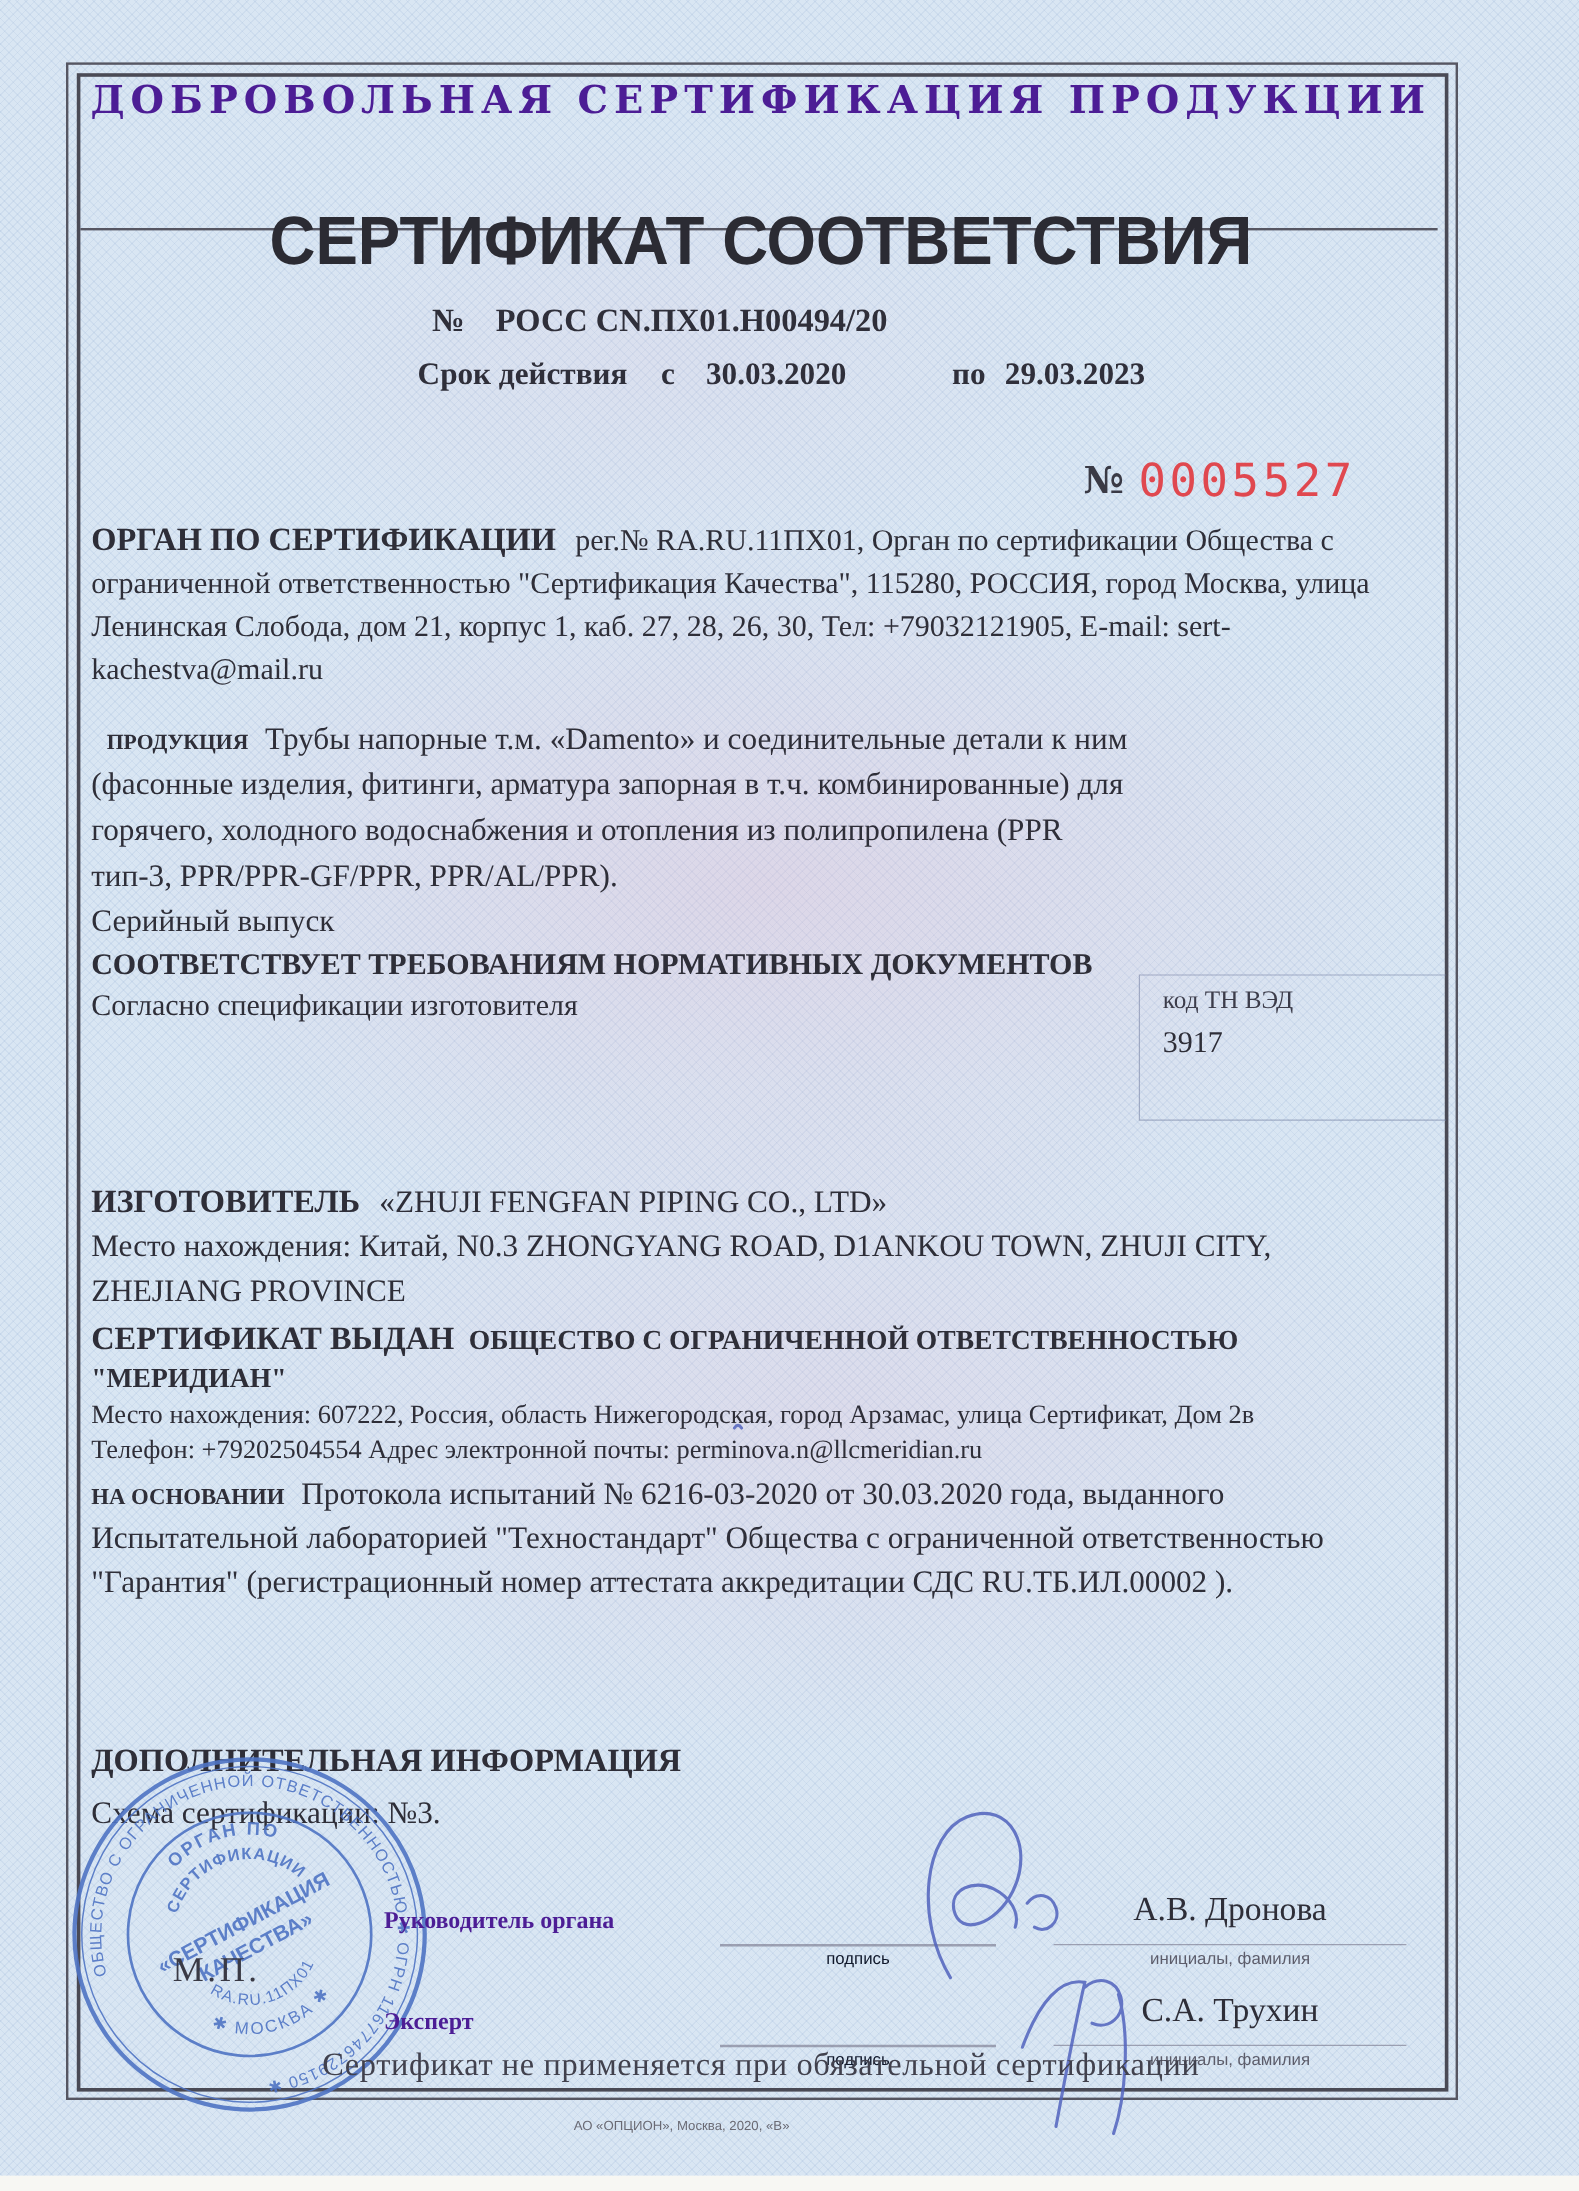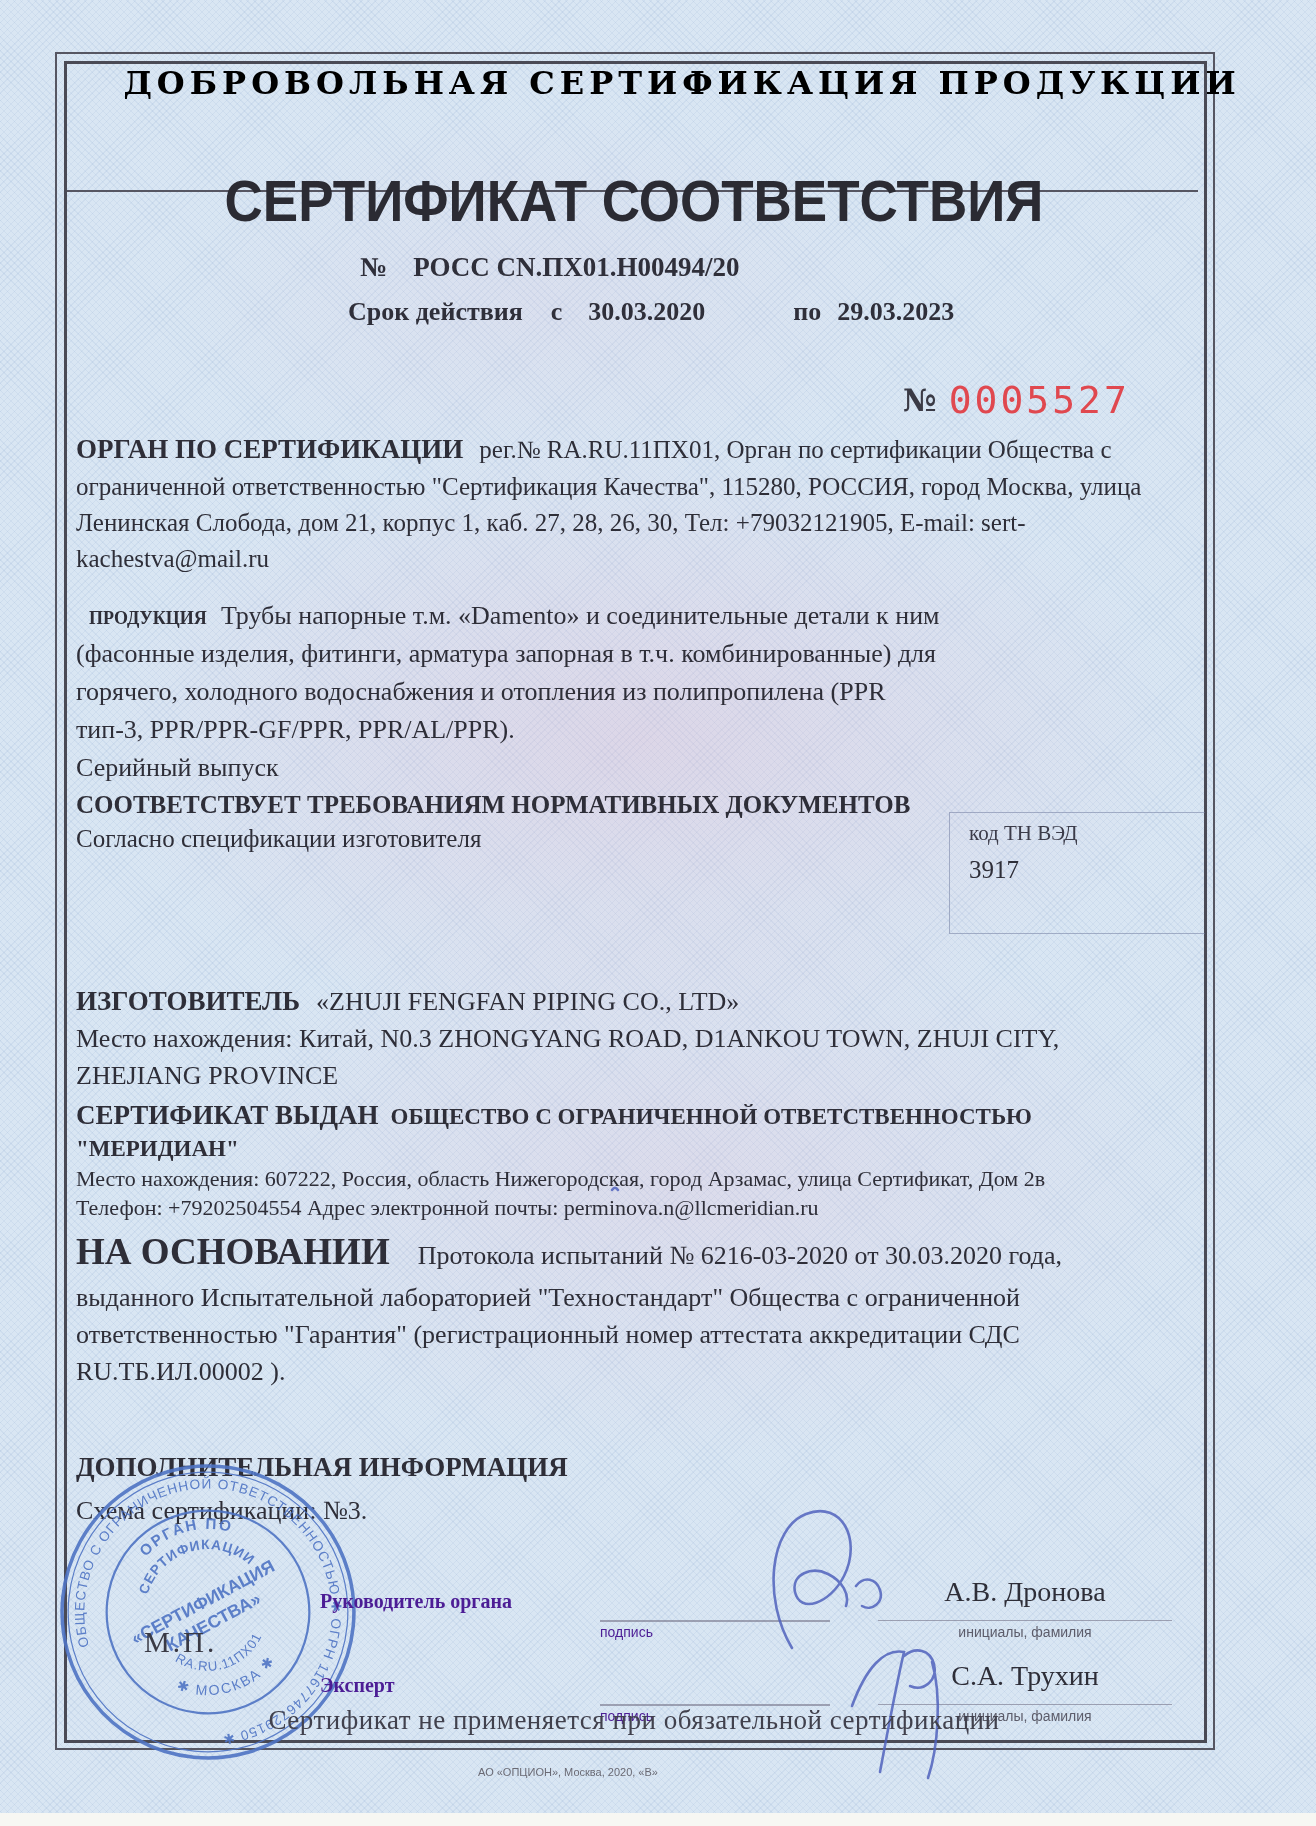--- a/index.html
+++ b/index.html
@@ -18,21 +18,21 @@
       repeating-linear-gradient(45deg, rgba(110,145,195,0.10) 0 1px, rgba(255,255,255,0) 1px 5px),
       repeating-linear-gradient(-45deg, rgba(108,142,192,0.10) 0 1px, rgba(255,255,255,0) 1px 5px);
   }
   .border-outer{position:absolute; left:55px; top:52px; width:1156px; height:1694px; border:2px solid #565662;}
   .border-inner{position:absolute; left:64px; top:61px; width:1137px; height:1676px; border:3px solid #4a4a55;}
   .header-rule{position:absolute; left:67px; top:190px; width:1131px; border-top:2px solid #565662;}
 
   .banner{
     position:absolute; left:70px; top:64px; width:1128px; text-align:center;
     font-family:"DejaVu Serif",serif; font-weight:bold; font-size:32px;
-    letter-spacing:5px; color:#000000;margin-left:48px;
+    letter-spacing:5px; color:#4c1d95;
   }
   .cert-title{
     position:absolute; left:70px; top:168px; width:1128px; text-align:center;
     font-family:"Liberation Sans","DejaVu Sans",sans-serif; font-weight:bold;
     font-size:57px; color:#2b2b33; transform:scaleX(0.93);
   }
   .reg-row{position:absolute; left:360px; top:252px; font-size:27px; font-weight:bold; color:#2f2f3a;}
   .reg-row .no{margin-right:26px;}
   .validity-row{position:absolute; left:348px; top:297px; font-size:26px; font-weight:bold; color:#2f2f3a;}
   .validity-row .w1{margin-right:28px;}
@@ -54,21 +54,21 @@
   .product .sec-head{font-size:18px; margin-right:14px;margin-left:13px;}
   .conf{left:76px; top:788px; width:866px; font-size:25px; line-height:1.35;}
   .conf .sec-head{font-size:25px;}
   .manu{left:76px; top:982px; width:1098px; font-size:26px; line-height:1.42;}
   .manu .sec-head{font-size:27px; margin-right:16px;}
   .issued{left:76px; top:1098px; width:1104px; line-height:1.32;}
   .issued .sec-head{font-size:27px; margin-right:12px;}
   .issued .co-name{font-size:23px; font-weight:bold;}
   .issued .small{font-size:22px;}
   .basis{left:76px; top:1226px; width:1100px; font-size:26px; line-height:1.43;}
-  .basis .sec-head{font-size:37px; margin-right:28px;}
+  .basis .sec-head{font-size:19px; margin-right:14px;}
   .addinfo{left:76px; top:1452px; width:900px;}
   .addinfo .sec-head{font-size:27px;}
   .addinfo .add-text{font-size:26px; margin-top:13px;}
 
   .codebox{
     position:absolute; left:949px; width:256px;
     border:1px solid rgba(115,125,160,0.55); border-right:none;
     padding:8px 14px 10px; box-sizing:border-box;
   }
   .codebox.ok{top:629px; height:118px;}
@@ -77,22 +77,22 @@
   .cb-value{font-size:25px; margin-top:8px; width:205px; line-height:1.3;}
 
   .stamp{position:absolute; left:56px; top:1460px; width:304px; height:304px; transform:rotate(-16deg); opacity:0.9;}
   .mp{position:absolute; left:144px; top:1626px; font-size:29px; letter-spacing:3px; color:#3a3a45;}
 
   .sig-row{position:absolute; left:320px; width:852px; height:62px;}
   .sig-row.r1{top:1584px;}
   .sig-row.r2{top:1668px;}
   .sig-role{position:absolute; left:0; top:6px; font-weight:bold; font-size:20px; color:#4c1d95;}
   .sig-line{position:absolute; left:280px; top:36px; width:230px; border-bottom:2px solid rgba(130,130,150,0.7);}
-  .sig-line-label{position:absolute; left:280px; top:40px; width:230px; 
-    font-family:"Liberation Sans",sans-serif; font-size:14px; color:#4c1d95;}
+  .sig-line-label{position:absolute; left:280px; top:40px; width:230px; text-align:center;
+    font-family:"Liberation Sans",sans-serif; font-size:14px; color:#0f172a;}
   .sig-name{position:absolute; left:558px; top:-8px; width:294px; text-align:center; font-size:28px; color:#2e2e38;}
   .name-line{position:absolute; left:558px; top:36px; width:294px; border-bottom:1.5px solid rgba(130,130,150,0.7);}
   .name-line-label{position:absolute; left:558px; top:40px; width:294px; text-align:center;
     font-family:"Liberation Sans",sans-serif; font-size:14px; color:#5c5c6a;}
 
   .footer-note{position:absolute; left:70px; top:1705px; width:1128px; text-align:center;
     font-size:27px; color:#41414d; letter-spacing:0.5px;}
   .print-note{position:absolute; left:0; top:1766px; width:1136px; text-align:center;
     font-family:"Liberation Sans",sans-serif; font-size:11px; color:#6a6a74;}
   .scan-edge{position:absolute; left:0; bottom:0; width:100%; height:13px; background:#f7f7f3;}

